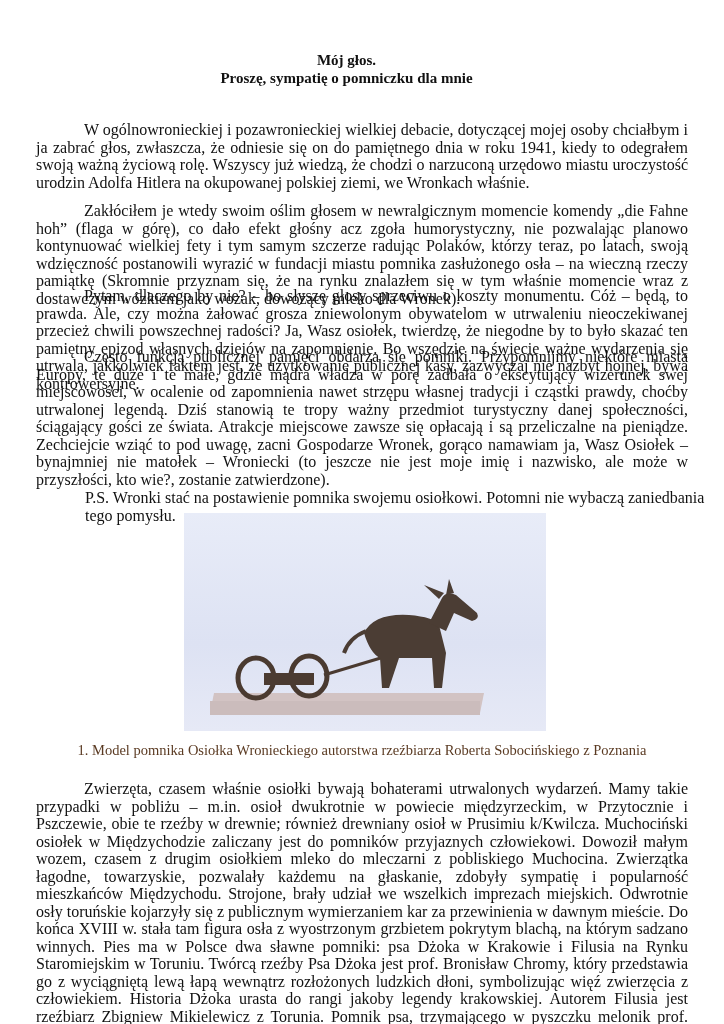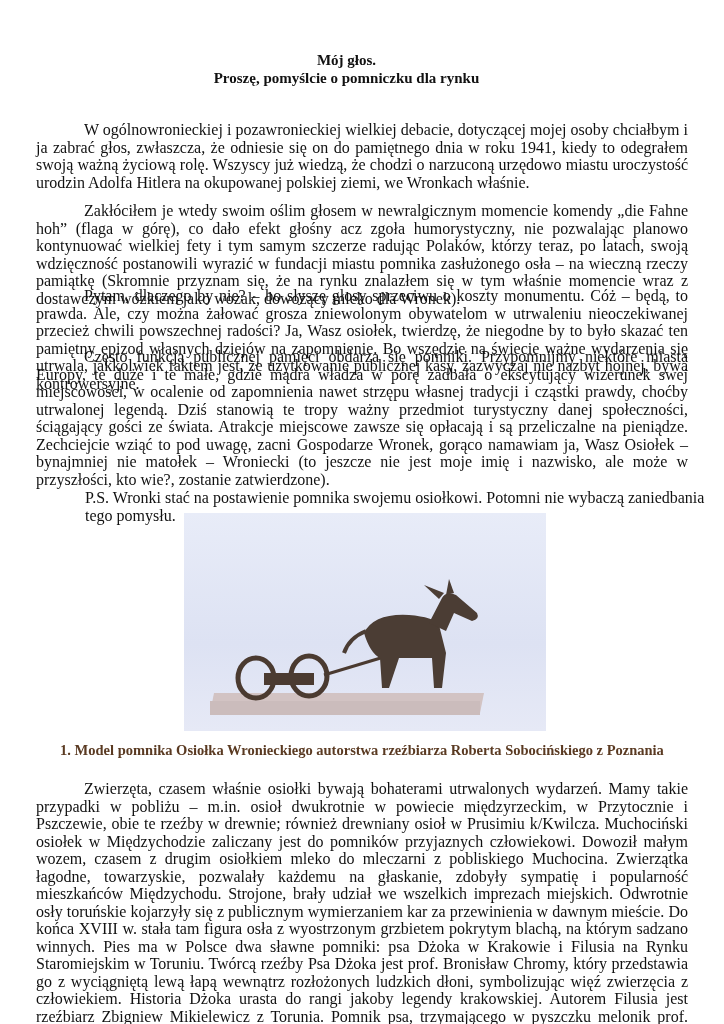--- a/index.html
+++ b/index.html
@@ -8,28 +8,28 @@
   .t1 { top:51px; }
   .t2 { top:69px; }
   .para { position:absolute; left:36px; width:652px; font-size:16px; line-height:17.5px; text-align:justify; margin:0; }
   .para.indent { text-indent:48px; }
   #p1 { top:121px; }
   #p2 { top:202px; }
   #p3 { top:287px; }
   #p4 { top:348px;font-family:Liberation Serif, serif; }
   #ps { top:489px; left:85px; width:640px; text-align:left; }
   .photo { position:absolute; left:184px; top:513px; width:362px; height:218px; overflow:hidden; background:linear-gradient(#e8ecf8,#dde2f3 60%,#e6e9f6); }
-  .caption { position:absolute; left:0; width:724px; top:742px; text-align:center; font-weight:bold; font-size:14.5px; color:#5a3a22; }
+  .caption { position:absolute; left:0; width:724px; top:742px; text-align:center; font-weight:normal; font-size:14.5px; color:#5a3a22; }
   #p5 { top:780px; }
 </style>
 </head>
 <body>
 
 <div class="title t1">Mój głos.</div>
-<div class="title t2">Proszę, pomyślcie o pomniczku dla rynku</div>
+<div class="title t2">Proszę, sympatię o pomniczku dla mnie</div>
 
 <p id="p1" class="para indent">W ogólnowronieckiej i pozawronieckiej wielkiej debacie, dotyczącej mojej osoby chciałbym i ja zabrać głos, zwłaszcza, że odniesie się on do pamiętnego dnia w roku 1941, kiedy to odegrałem swoją ważną życiową rolę. Wszyscy już wiedzą, że chodzi o narzuconą urzędowo miastu uroczystość urodzin Adolfa Hitlera na okupowanej polskiej ziemi, we Wronkach właśnie.</p>
 <p id="p2" class="para indent">Zakłóciłem je wtedy swoim oślim głosem w newralgicznym momencie komendy „die Fahne hoh” (flaga w górę), co dało efekt głośny acz zgoła humorystyczny, nie pozwalając planowo kontynuować wielkiej fety i tym samym szczerze radując Polaków, którzy teraz, po latach, swoją wdzięczność postanowili wyrazić w fundacji miastu pomnika zasłużonego osła – na wieczną rzeczy pamiątkę (Skromnie przyznam się, że na rynku znalazłem się w tym właśnie momencie wraz z dostawczym wózkiem jako wozak, dowożący mleko dla Wronek).</p>
 <p id="p3" class="para indent">Pytam, dlaczego by nie? – bo słyszę głosy sprzeciwu o koszty monumentu. Cóż – będą, to prawda. Ale, czy można żałować grosza zniewolonym obywatelom w utrwaleniu nieoczekiwanej przecież chwili powszechnej radości? Ja, Wasz osiołek, twierdzę, że niegodne by to było skazać ten pamiętny epizod własnych dziejów na zapomnienie. Bo wszędzie na świecie ważne wydarzenia się utrwala, jakkolwiek faktem jest, że użytkowanie publicznej kasy, zazwyczaj nie nazbyt hojnej, bywa kontrowersyjne.</p>
 <p id="p4" class="para indent">Często funkcją publicznej pamięci obdarza się pomniki. Przypomnijmy niektóre miasta Europy, te duże i te małe, gdzie mądra władza w porę zadbała o ekscytujący wizerunek swej miejscowości, w ocalenie od zapomnienia nawet strzępu własnej tradycji i cząstki prawdy, choćby utrwalonej legendą. Dziś stanowią te tropy ważny przedmiot turystyczny danej społeczności, ściągający gości ze świata. Atrakcje miejscowe zawsze się opłacają i są przeliczalne na pieniądze. Zechciejcie wziąć to pod uwagę, zacni Gospodarze Wronek, gorąco namawiam ja, Wasz Osiołek – bynajmniej nie matołek – Wroniecki (to jeszcze nie jest moje imię i nazwisko, ale może w przyszłości, kto wie?, zostanie zatwierdzone).</p>
 <p id="ps" class="para">P.S. Wronki stać na postawienie pomnika swojemu osiołkowi. Potomni nie wybaczą zaniedbania tego pomysłu.</p>
 
 <div class="photo">
   <svg width="362" height="218" viewBox="0 0 362 218">
 

